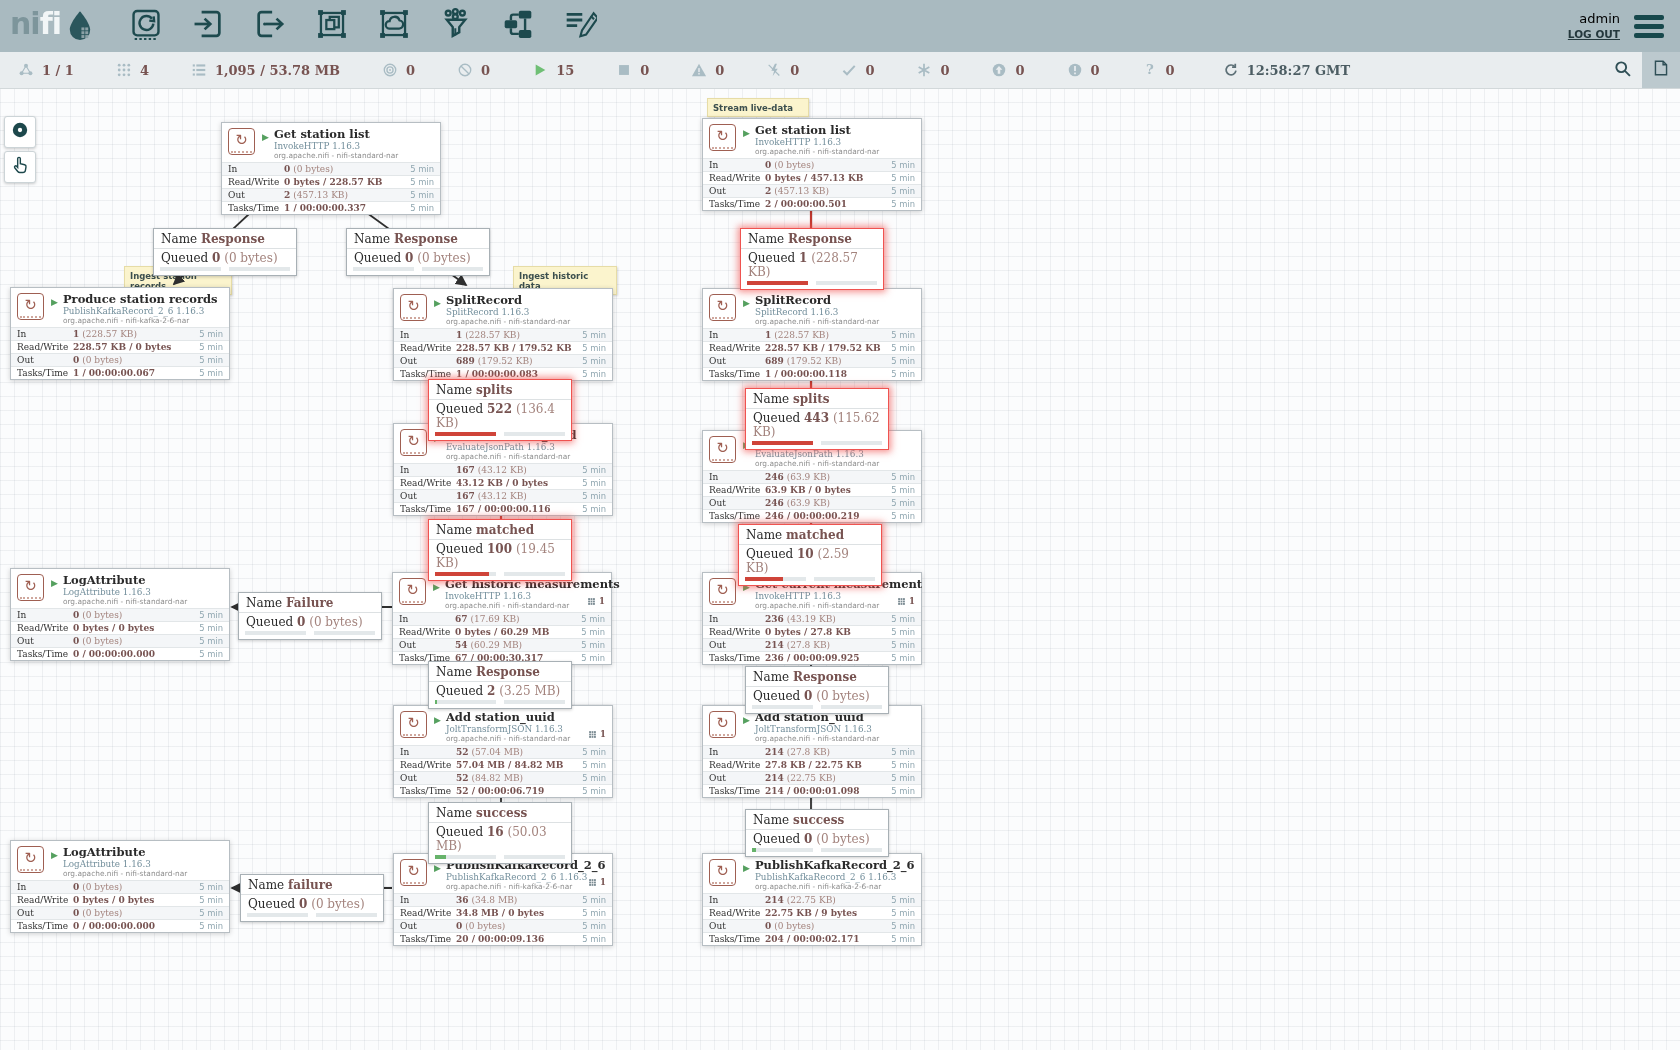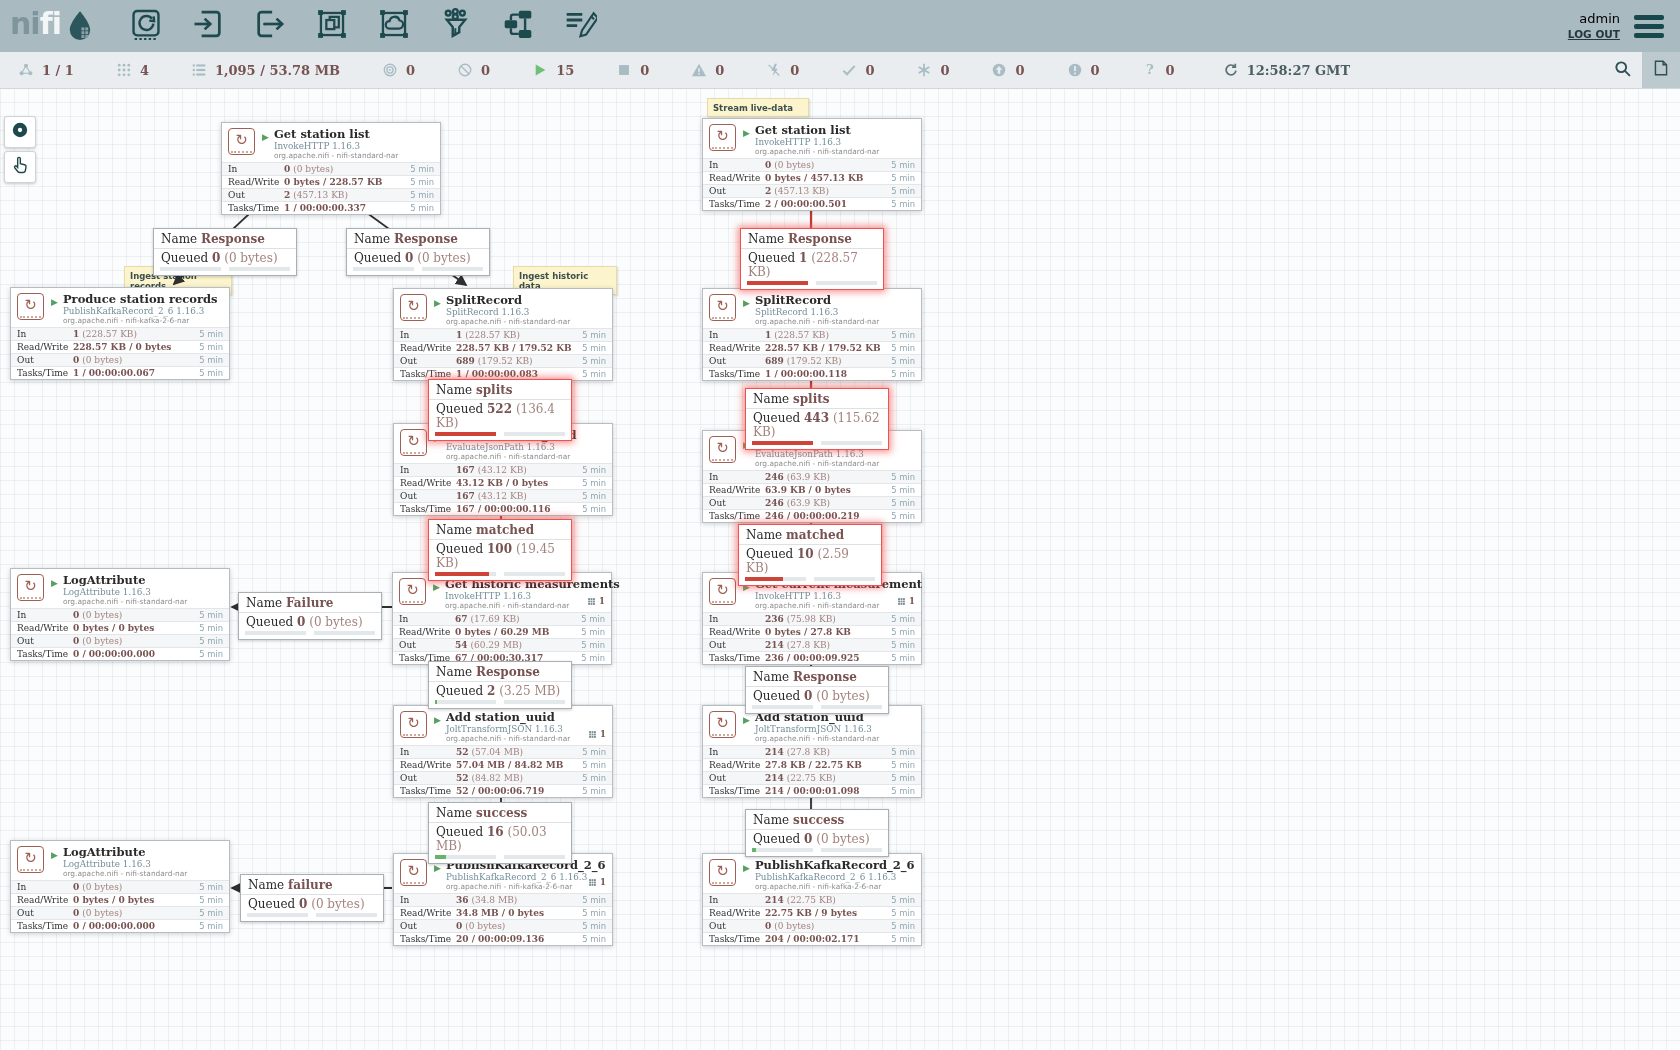--- a/index.html
+++ b/index.html
@@ -769,21 +769,21 @@
                   <rect x="9.5" y="16" width="5" height="5"></rect>
                   <rect x="16" y="16" width="5" height="5"></rect>
                 </svg></span>
         <b>1</b>
       </span>
     </div>
     <div class="proc-rows">
             <div class="proc-row odd">
     <span class="row-label">In</span>
     <span class="row-v1">236</span>
-    <span class="row-v2">(75.98 KB)</span>
+    <span class="row-v2">(43.19 KB)</span>
     <span class="row-period">5 min</span>
   </div>
             <div class="proc-row even">
     <span class="row-label">Read/Write</span>
     <span class="row-v1">0 bytes / 27.8 KB</span>
     <span class="row-v2"></span>
     <span class="row-period">5 min</span>
   </div>
             <div class="proc-row odd">
     <span class="row-label">Out</span>

